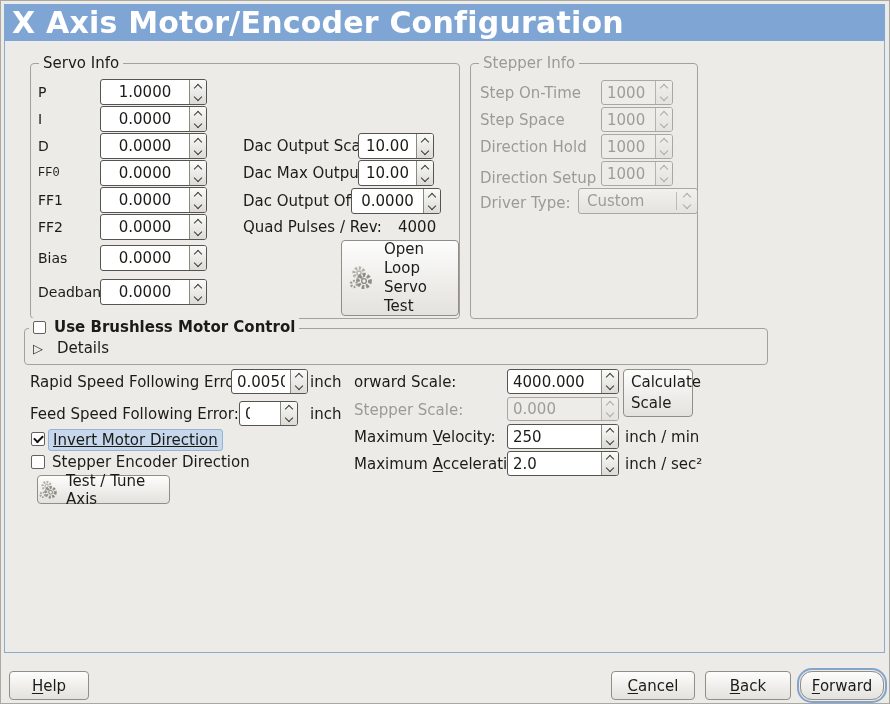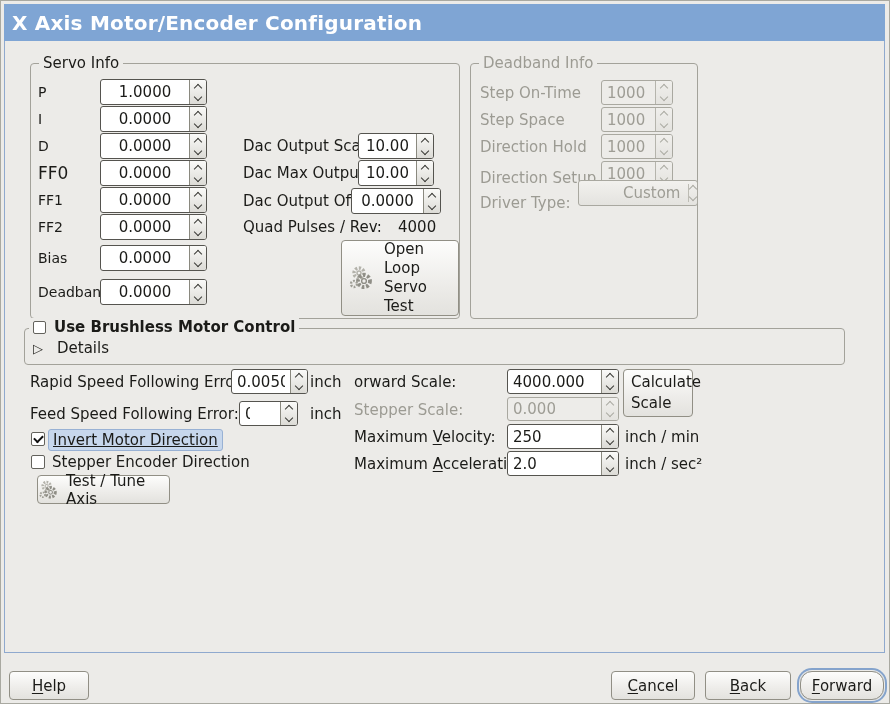--- a/index.html
+++ b/index.html
@@ -6,21 +6,21 @@
   body {
     width:890px; height:704px; position:relative; overflow:hidden;
     background:#ECEBE8; font-family:"DejaVu Sans","Liberation Sans",sans-serif;
     box-sizing:border-box; border:1px solid #A9A9A1;
   }
   .titlebar {
     position:absolute; left:3px; top:3px; right:4px; height:37px;
     background:#7FA5D4; display:flex; align-items:center;
   }
   .titlebar .ttl {
-    color:#FFFFFF; font-size:20px; font-weight:bold; padding-left:8px; letter-spacing:0.2px;
+    color:#FFFFFF; font-size:30px; font-weight:bold; padding-left:8px; letter-spacing:0.2px;
   }
   .content {
     position:absolute; left:3px; top:40px; right:4px; bottom:50px;
     background:#ECEBE8; border:1px solid #8FA9CE; border-top:none; box-sizing:border-box;
   }
   .frame {
     position:absolute; border:1px solid #A3A29A; border-radius:4px; box-sizing:border-box;
   }
   .ftitle {
     position:absolute; top:-10px; left:8px; background:#ECEBE8; padding:0 4px;
@@ -141,21 +141,21 @@
         <div class="sbtn">
             <span class="chv up"></span>
           </div>
         <div class="sbtn">
             <span class="chv down"></span>
           </div>
       </div>
     </div>
 
     <div class="row" style="left:7px; top:96px; height:26px;">
-        <span class="lbl" style="font-size:17px;">FF0</span>
+        <span class="lbl" style="font-size:12px;font-family:Liberation Mono, monospace;">FF0</span>
       </div>
     <div class="spin" style="left:69px; top:96px; width:107px;">
       <input class="center" value="0.0000" style="">
       <div class="sbtns">
         <div class="sbtn">
             <span class="chv up"></span>
           </div>
         <div class="sbtn">
             <span class="chv down"></span>
           </div>
@@ -280,21 +280,21 @@
         <circle cx="11" cy="9" r="2" fill="none" stroke="#B3B2AA" stroke-width="1.4"></circle>
         <circle cx="16" cy="17" r="6" fill="none" stroke="#8F8E86" stroke-width="3.8" stroke-dasharray="2.6 1.8"></circle>
         <circle cx="16" cy="17" r="2.4" fill="none" stroke="#8F8E86" stroke-width="1.4"></circle>
         <circle cx="6" cy="20" r="3" fill="none" stroke="#9F9E96" stroke-width="2.4" stroke-dasharray="1.8 1.4"></circle>
       </svg>
       <span class="lbl" style="width:52px; white-space:normal; line-height:19px;">Open Loop Servo Test</span>
     </div>
   </div>
 
   <div class="frame" style="left:465px; top:22px; width:228px; height:256px;">
-    <span class="ftitle dim">Deadband Info</span>
+    <span class="ftitle dim">Stepper Info</span>
 
     <div class="row" style="left:9px; top:16px; height:25px;">
         <span class="lbl dim">Step On-Time</span>
       </div>
     <div class="spin dis" style="left:130px; top:16px; width:72px; height:25px;">
       <input disabled="" value="1000" style="">
       <div class="sbtns">
         <div class="sbtn">
             <span class="chv up"></span>
           </div>
@@ -345,31 +345,31 @@
           </div>
         <div class="sbtn">
             <span class="chv down"></span>
           </div>
       </div>
     </div>
 
     <div class="row" style="left:9px; top:126px; height:26px;">
         <span class="lbl dim">Driver Type:</span>
       </div>
-    <div class="combo" style="left:107px; top:116px; width:120px;padding-left:36px;">
+    <div class="combo" style="left:107px; top:124px; width:120px;">
       <span class="cval">Custom</span>
       <span class="csep"></span>
       <span class="carrows">
         <span class="chv up" style="border-color:#ABAAA2; margin:0;"></span>
         <span class="chv down" style="border-color:#ABAAA2; margin:0;"></span>
       </span>
     </div>
   </div>
 
-  <div class="frame" style="left:19px; top:287px; width:821px; height:37px;">
+  <div class="frame" style="left:19px; top:287px; width:744px; height:37px;">
     <span class="ftitle" style="display:flex; align-items:center; gap:8px; top:-11px; left:4px;">
       <span class="checkbox" style="position:relative; width:13px; height:13px;"></span>
       <span style="font-weight:bold; font-size:15px;">Use Brushless Motor Control</span>
     </span>
     <div class="row" style="left:8px; top:10px; height:18px; gap:14px;">
       <span class="exp-icon">▷</span>
       <span class="lbl">Details</span>
     </div>
   </div>
 

